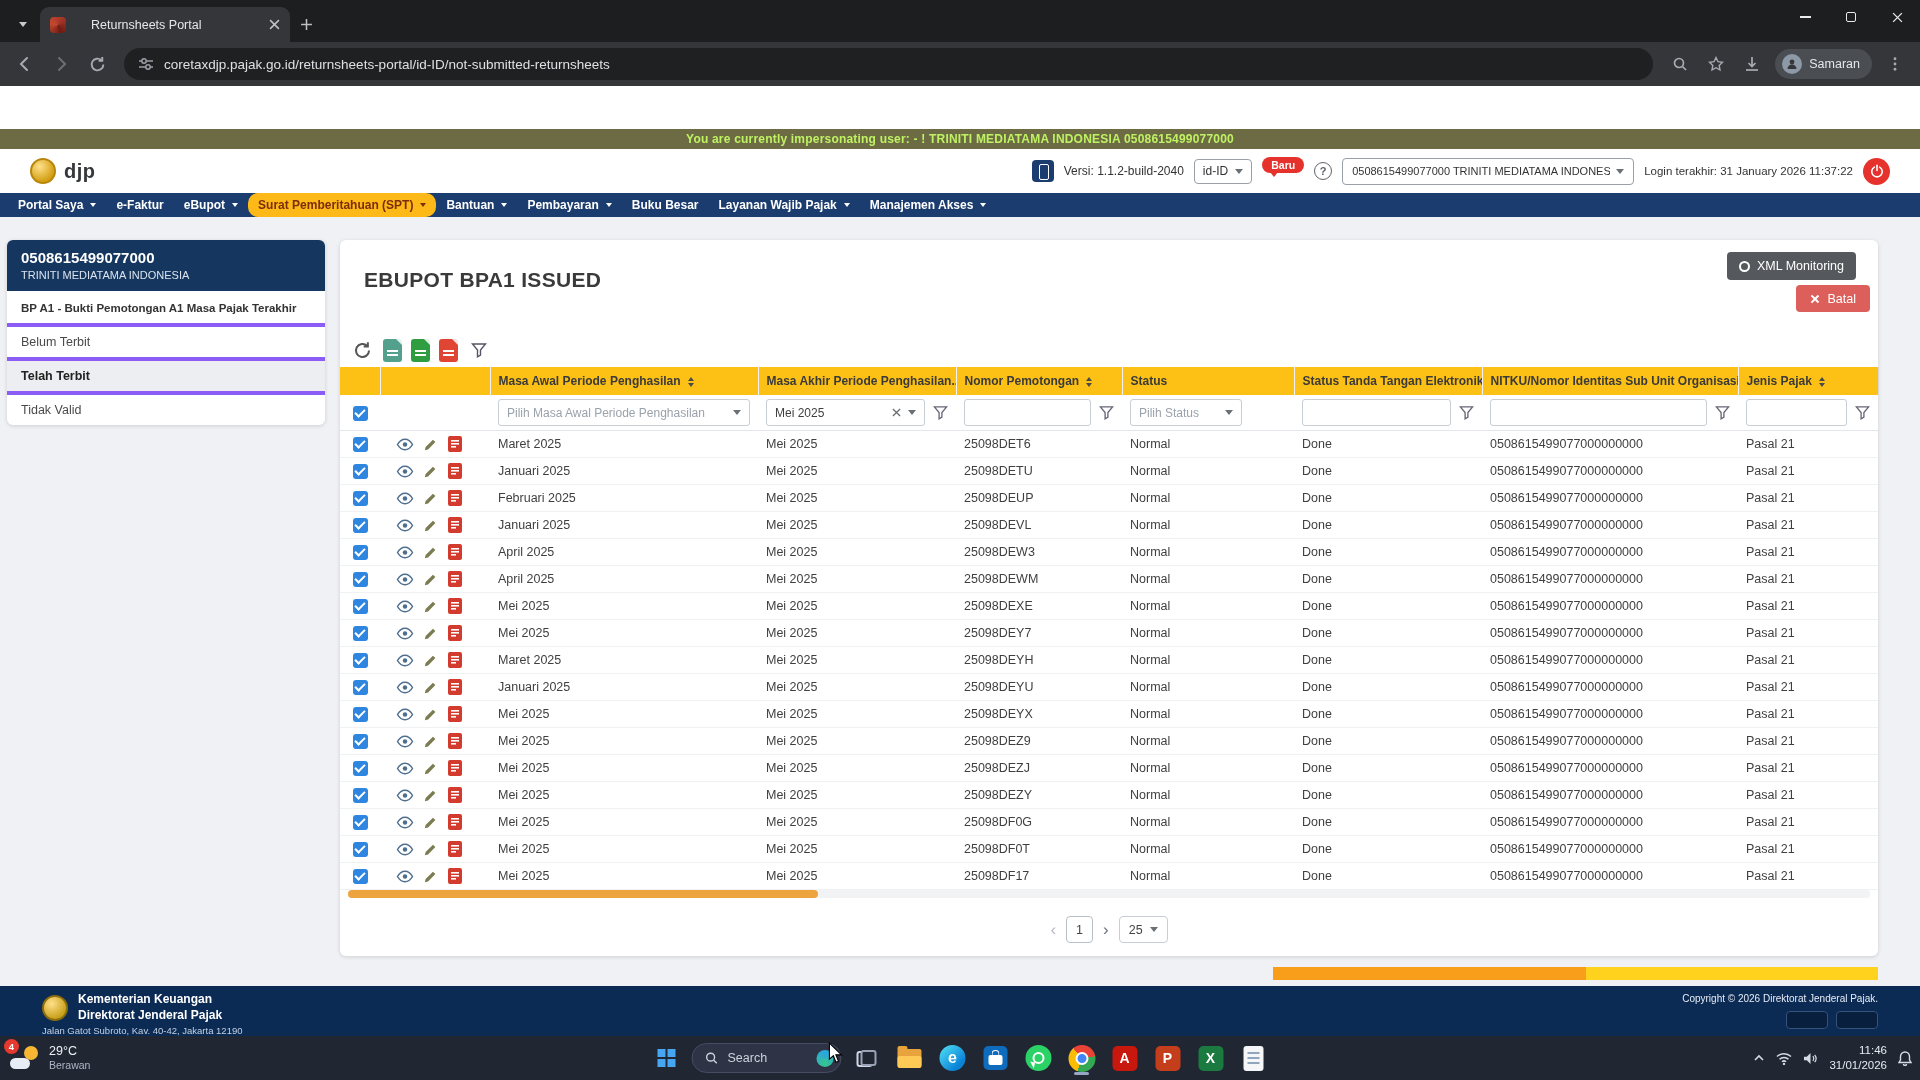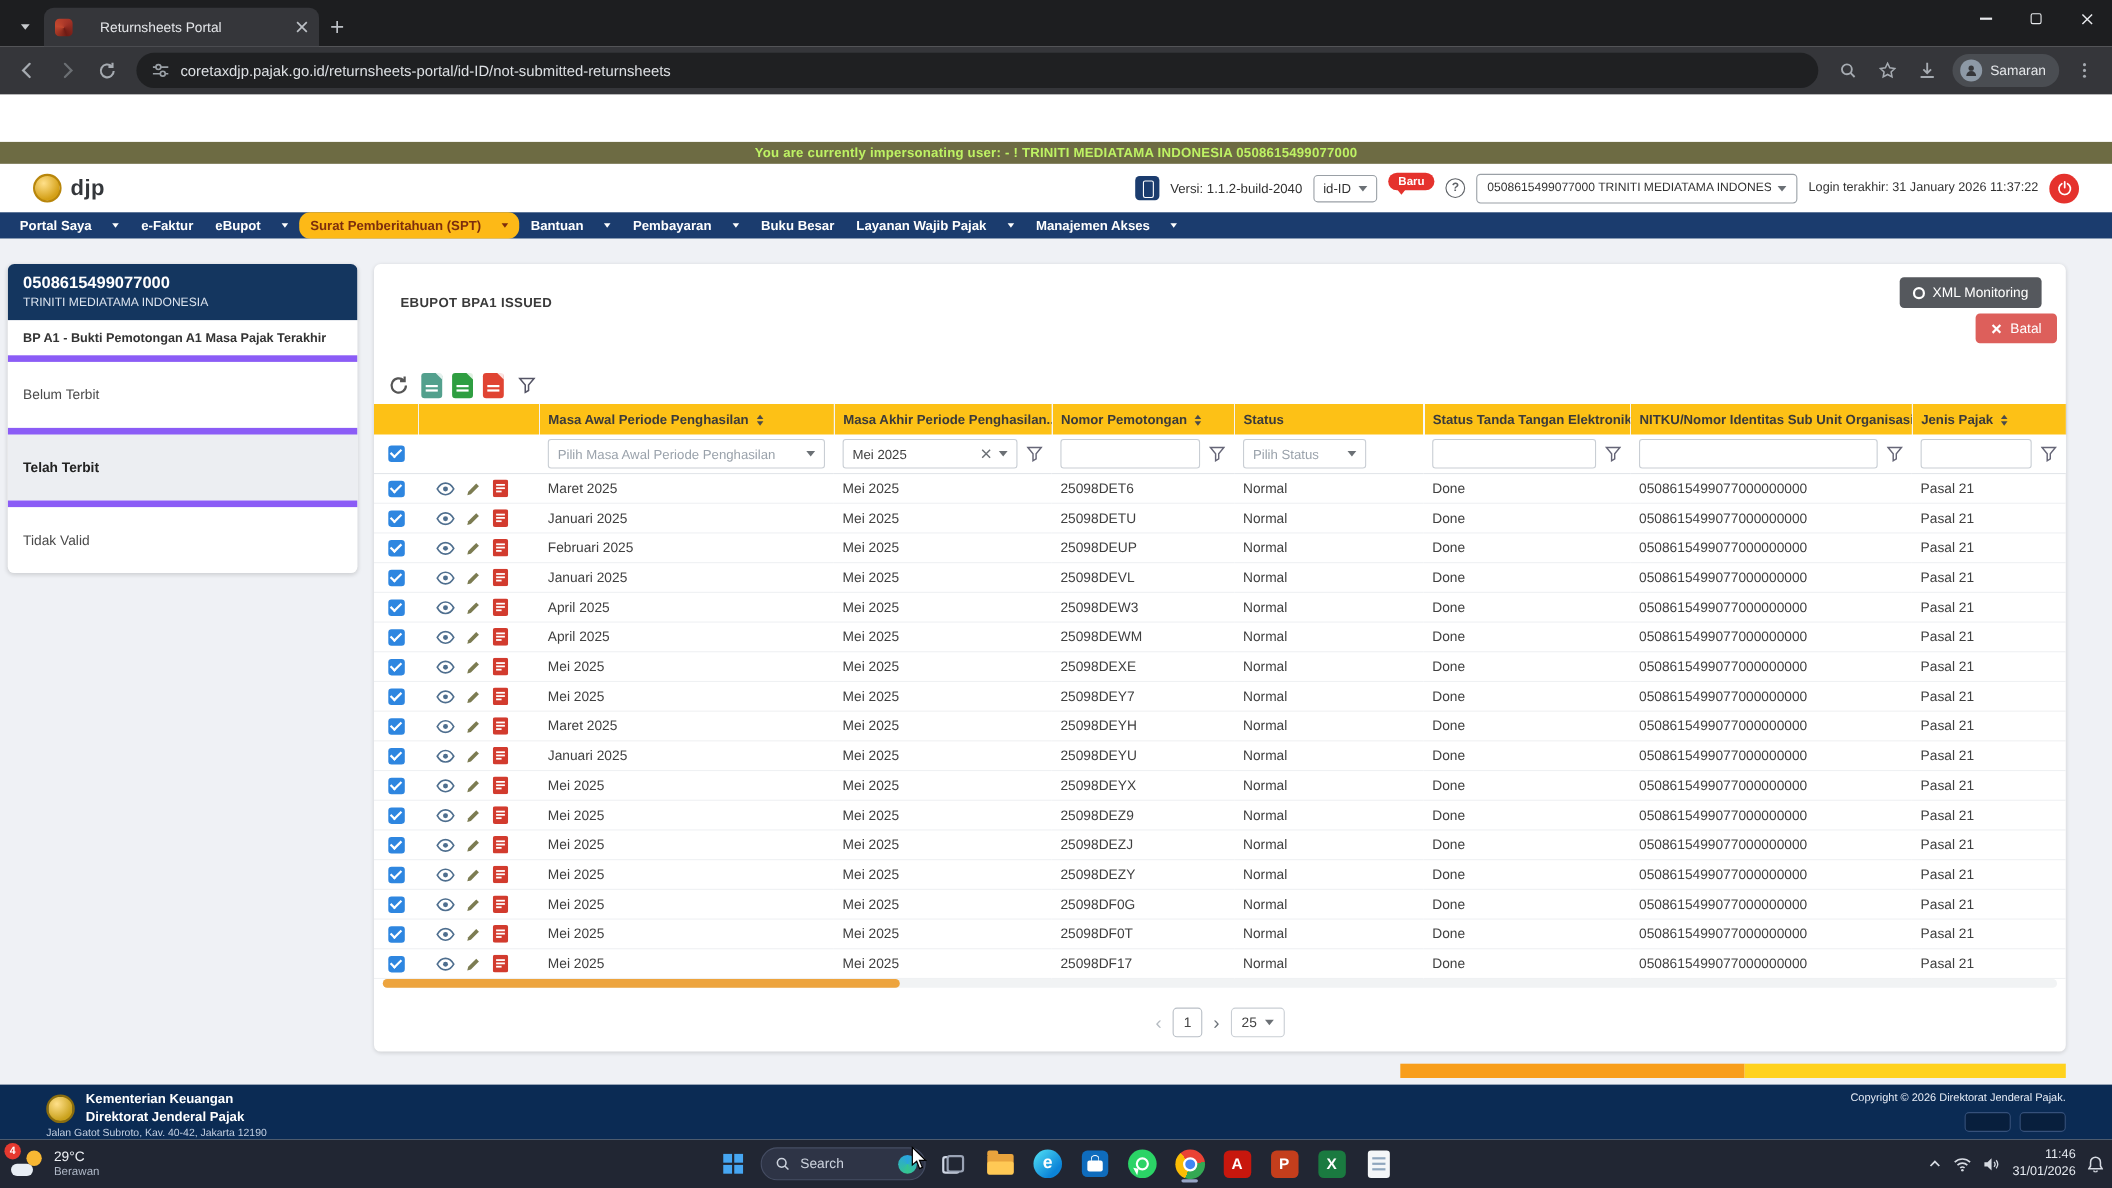--- a/index.html
+++ b/index.html
@@ -42,40 +42,40 @@
   .mini-select { height:25px; border:1px solid #9aa0a6; border-radius:4px; display:flex; align-items:center; gap:7px; padding:0 8px; font-size:12px; color:#333; background:#fff; }
   .baru { background:#e5322d; color:#fff; font-size:10.5px; font-weight:bold; padding:2px 9px; border-radius:9px; transform:translateY(-6px); position:relative; }
   .baru::after { content:""; position:absolute; left:8px; bottom:-4px; border-left:4px solid transparent; border-right:4px solid transparent; border-top:5px solid #e5322d; }
   .help { width:18px; height:18px; border-radius:50%; border:1.5px solid #5f6368; color:#5f6368; font-size:11px; font-weight:bold; display:flex; align-items:center; justify-content:center; }
   .acct-select { width:292px; height:27px; border:1px solid #9aa0a6; border-radius:4px; display:flex; align-items:center; gap:6px; padding:0 9px; background:#fff; }
   .acct-txt { font-size:11px; color:#333; white-space:nowrap; overflow:hidden; }
   .lastlogin { font-size:11.5px; color:#333; white-space:nowrap; }
   .logout { width:27px; height:27px; border-radius:50%; background:#e5322d; display:flex; align-items:center; justify-content:center; }
 
   .main-nav { position:absolute; top:107px; left:0; right:0; height:24px; background:#1b3c6e; display:flex; align-items:stretch; padding:0 8px; list-style:none; }
-  .nav-item { display:flex; align-items:center; gap:19px; padding:0 10px; font-size:12px; font-weight:bold; color:#fff; cursor:pointer; white-space:nowrap; }
+  .nav-item { display:flex; align-items:center; gap:7px; padding:0 10px; font-size:12px; font-weight:bold; color:#fff; cursor:pointer; white-space:nowrap; }
   .nav-item.active { background:#fdb917; color:#7c2d0d;border-radius:10px; }
   .nav-caret { display:none; width:0; height:0; border-left:3.5px solid transparent; border-right:3.5px solid transparent; border-top:4.5px solid currentColor; }
   .nav-caret.show { display:inline-block; }
 
   .content { position:absolute; top:131px; left:0; right:0; height:769px; background:#eff1f5; }
 
   
   .sidebar-card { position:absolute; left:7px; top:23px; width:318px; background:#fff; border-radius:6px; box-shadow:0 1px 4px rgba(0,0,0,.14); overflow:hidden; }
   .sb-head { background:#14365f; color:#fff; padding:9px 14px 10px; }
   .sb-npwp { font-size:15px; font-weight:bold; }
   .sb-comp { font-size:11px; margin-top:3px; color:#dbe3ee; }
   .sb-section { font-size:11.5px; font-weight:bold; color:#333; padding:11px 14px 9px; white-space:nowrap; overflow:hidden; }
   .sb-list { list-style:none; }
-  .sb-item { font-size:12.5px; color:#4a4a4a; padding:23px 14px; border-top:6px solid #8b5cf6; cursor:pointer; }
+  .sb-item { font-size:12.5px; color:#4a4a4a; padding:8px 14px; border-top:4px solid #8b5cf6; cursor:pointer; }
   .sb-item.active { background:#eceef2; font-weight:bold; color:#222; }
 
   
   .main-card { position:absolute; left:340px; top:23px; width:1538px; height:716px; background:#fff; border-radius:6px; box-shadow:0 1px 4px rgba(0,0,0,.14); }
-  .card-title { position:absolute; top:28px; left:24px; font-size:12px; font-weight:bold; color:#3a3a3a; letter-spacing:.3px; }
+  .card-title { position:absolute; top:28px; left:24px; font-size:21px; font-weight:bold; color:#3a3a3a; letter-spacing:.3px; }
   .btn-xml { position:absolute; top:12px; right:22px; height:28px; background:#55585d; color:#fff; border:none; border-radius:4px; font-size:12.5px; font-family:inherit; display:flex; align-items:center; gap:7px; padding:0 12px; cursor:pointer; }
   .xml-ic { width:11px; height:11px; border:2px solid #fff; border-radius:50%; }
   .btn-batal { position:absolute; top:45px; right:8px; height:27px; background:#dd5f5b; color:#fff; border:none; border-radius:4px; font-size:12.5px; font-family:inherit; display:flex; align-items:center; gap:8px; padding:0 14px; cursor:pointer; }
   .x-ic { position:relative; width:10px; height:10px; }
   .x-ic::before, .x-ic::after { content:""; position:absolute; left:4px; top:0; width:1.8px; height:10px; background:#fff; }
   .x-ic::before { transform:rotate(45deg); } .x-ic::after { transform:rotate(-45deg); }
 
   .card-tools { position:absolute; top:98px; left:10px; display:flex; align-items:center; gap:9px; }
   .tool-btn { width:24px; height:24px; display:flex; align-items:center; justify-content:center; cursor:pointer; }
   .doc-ic { width:19px; height:23px; border-radius:3px; position:relative; cursor:pointer; }

